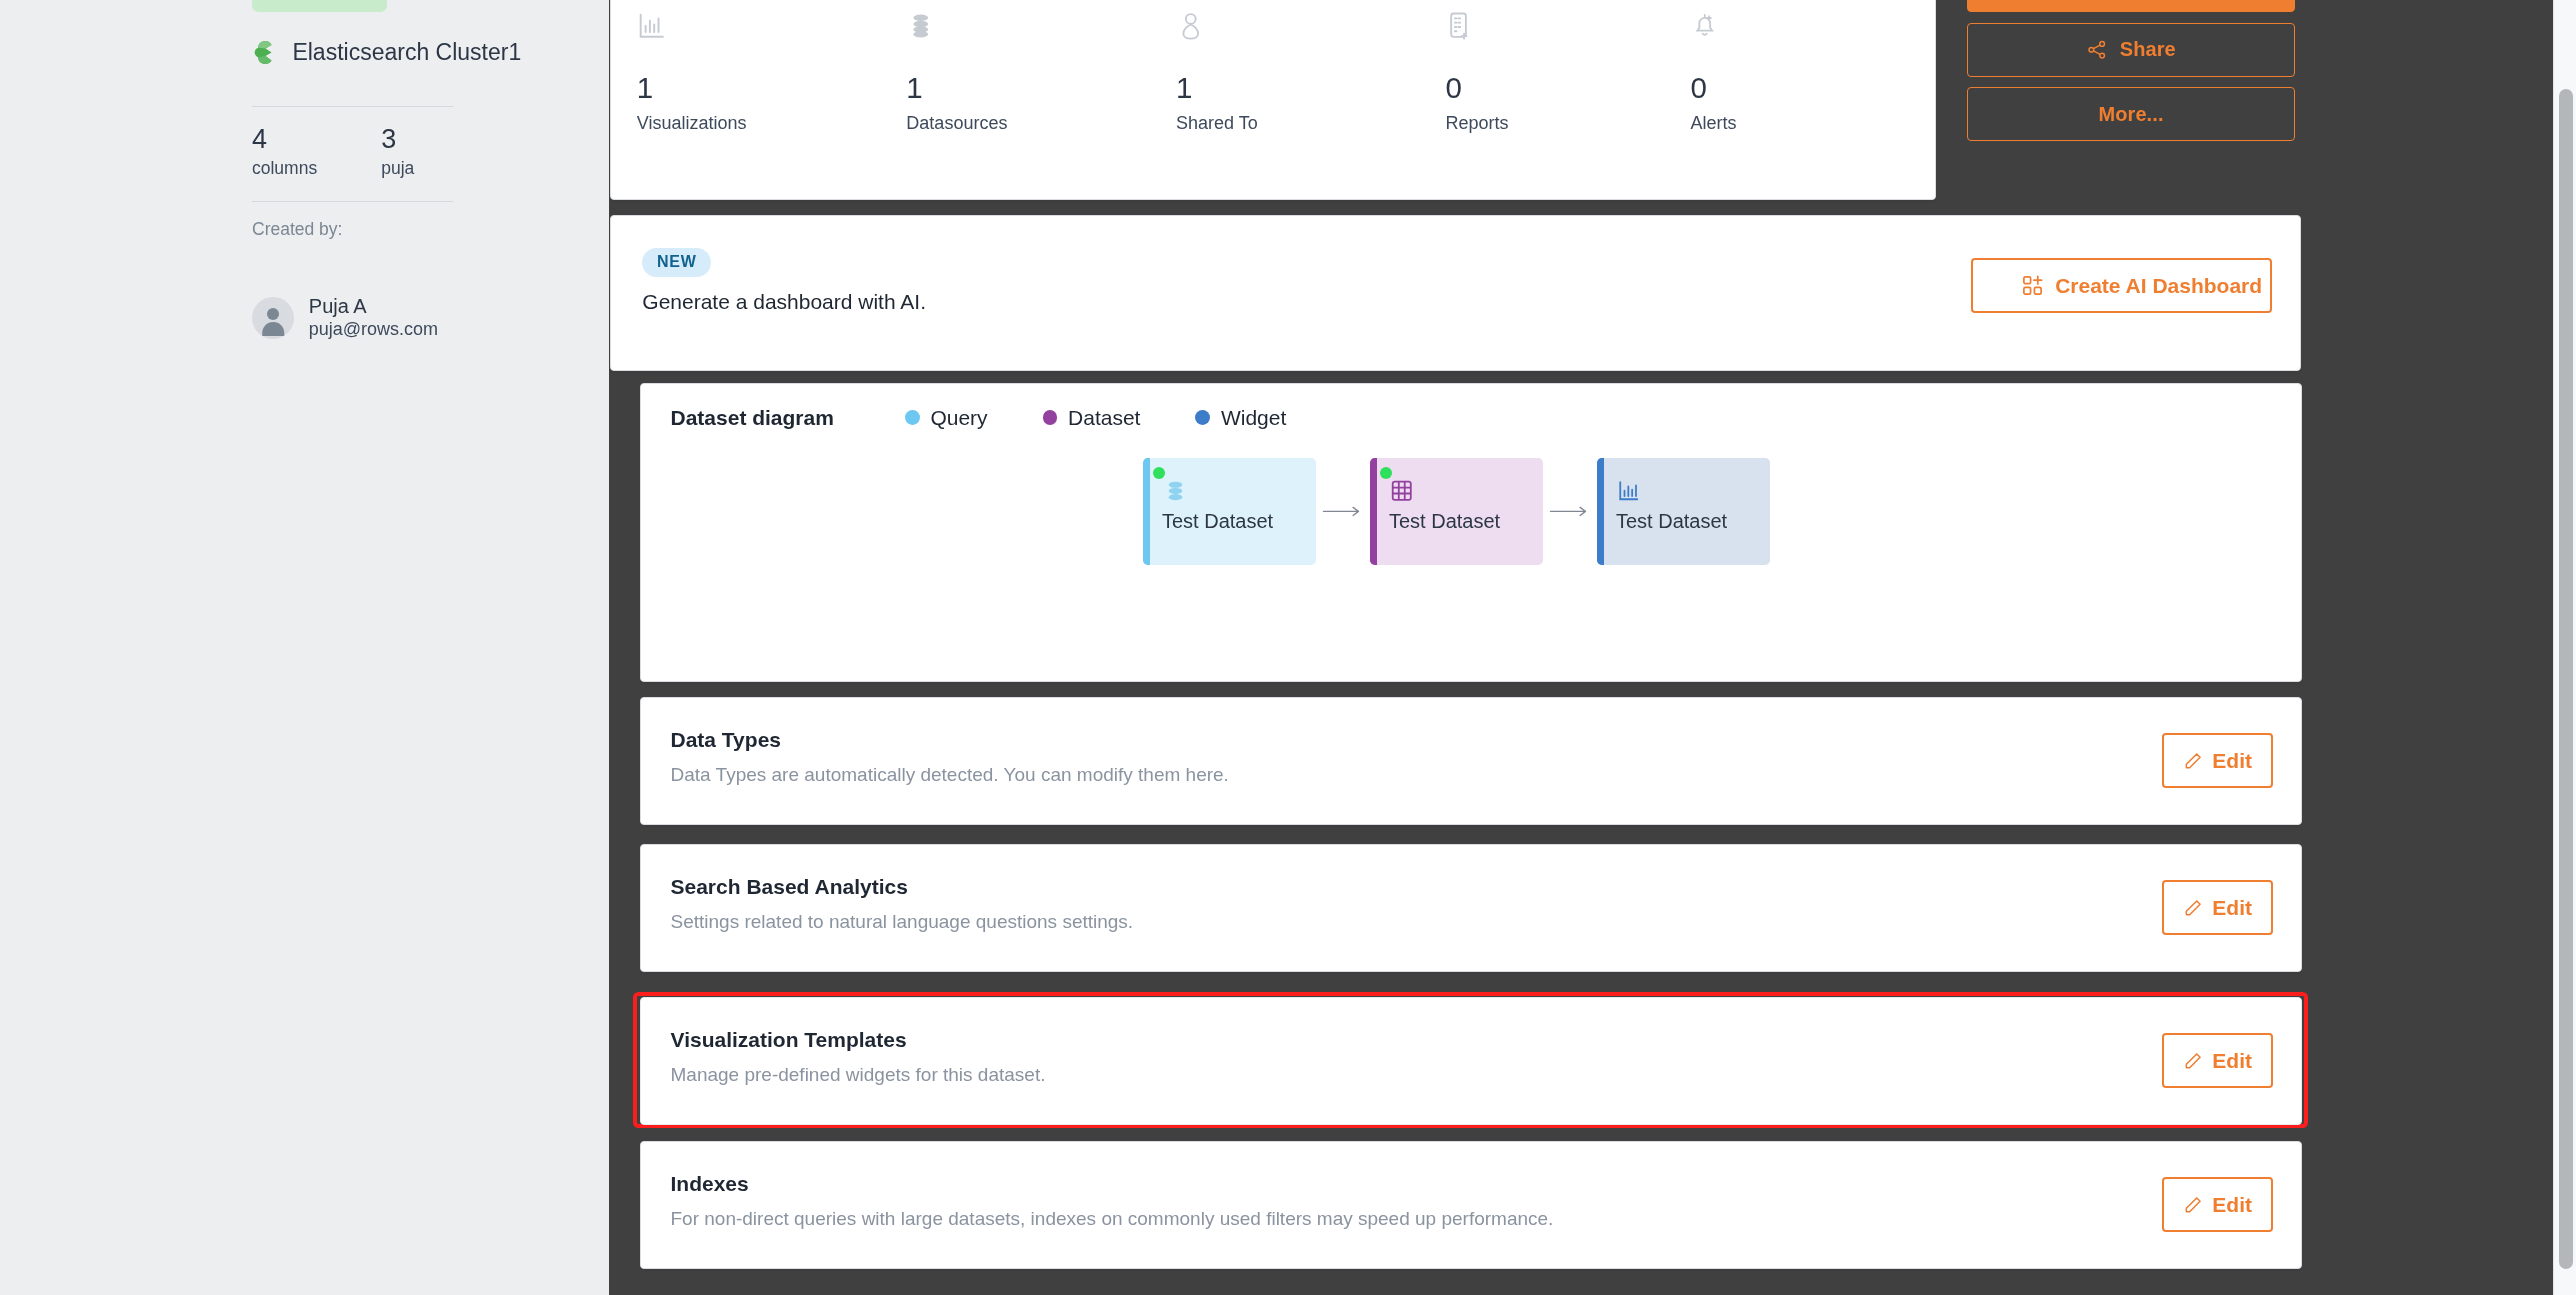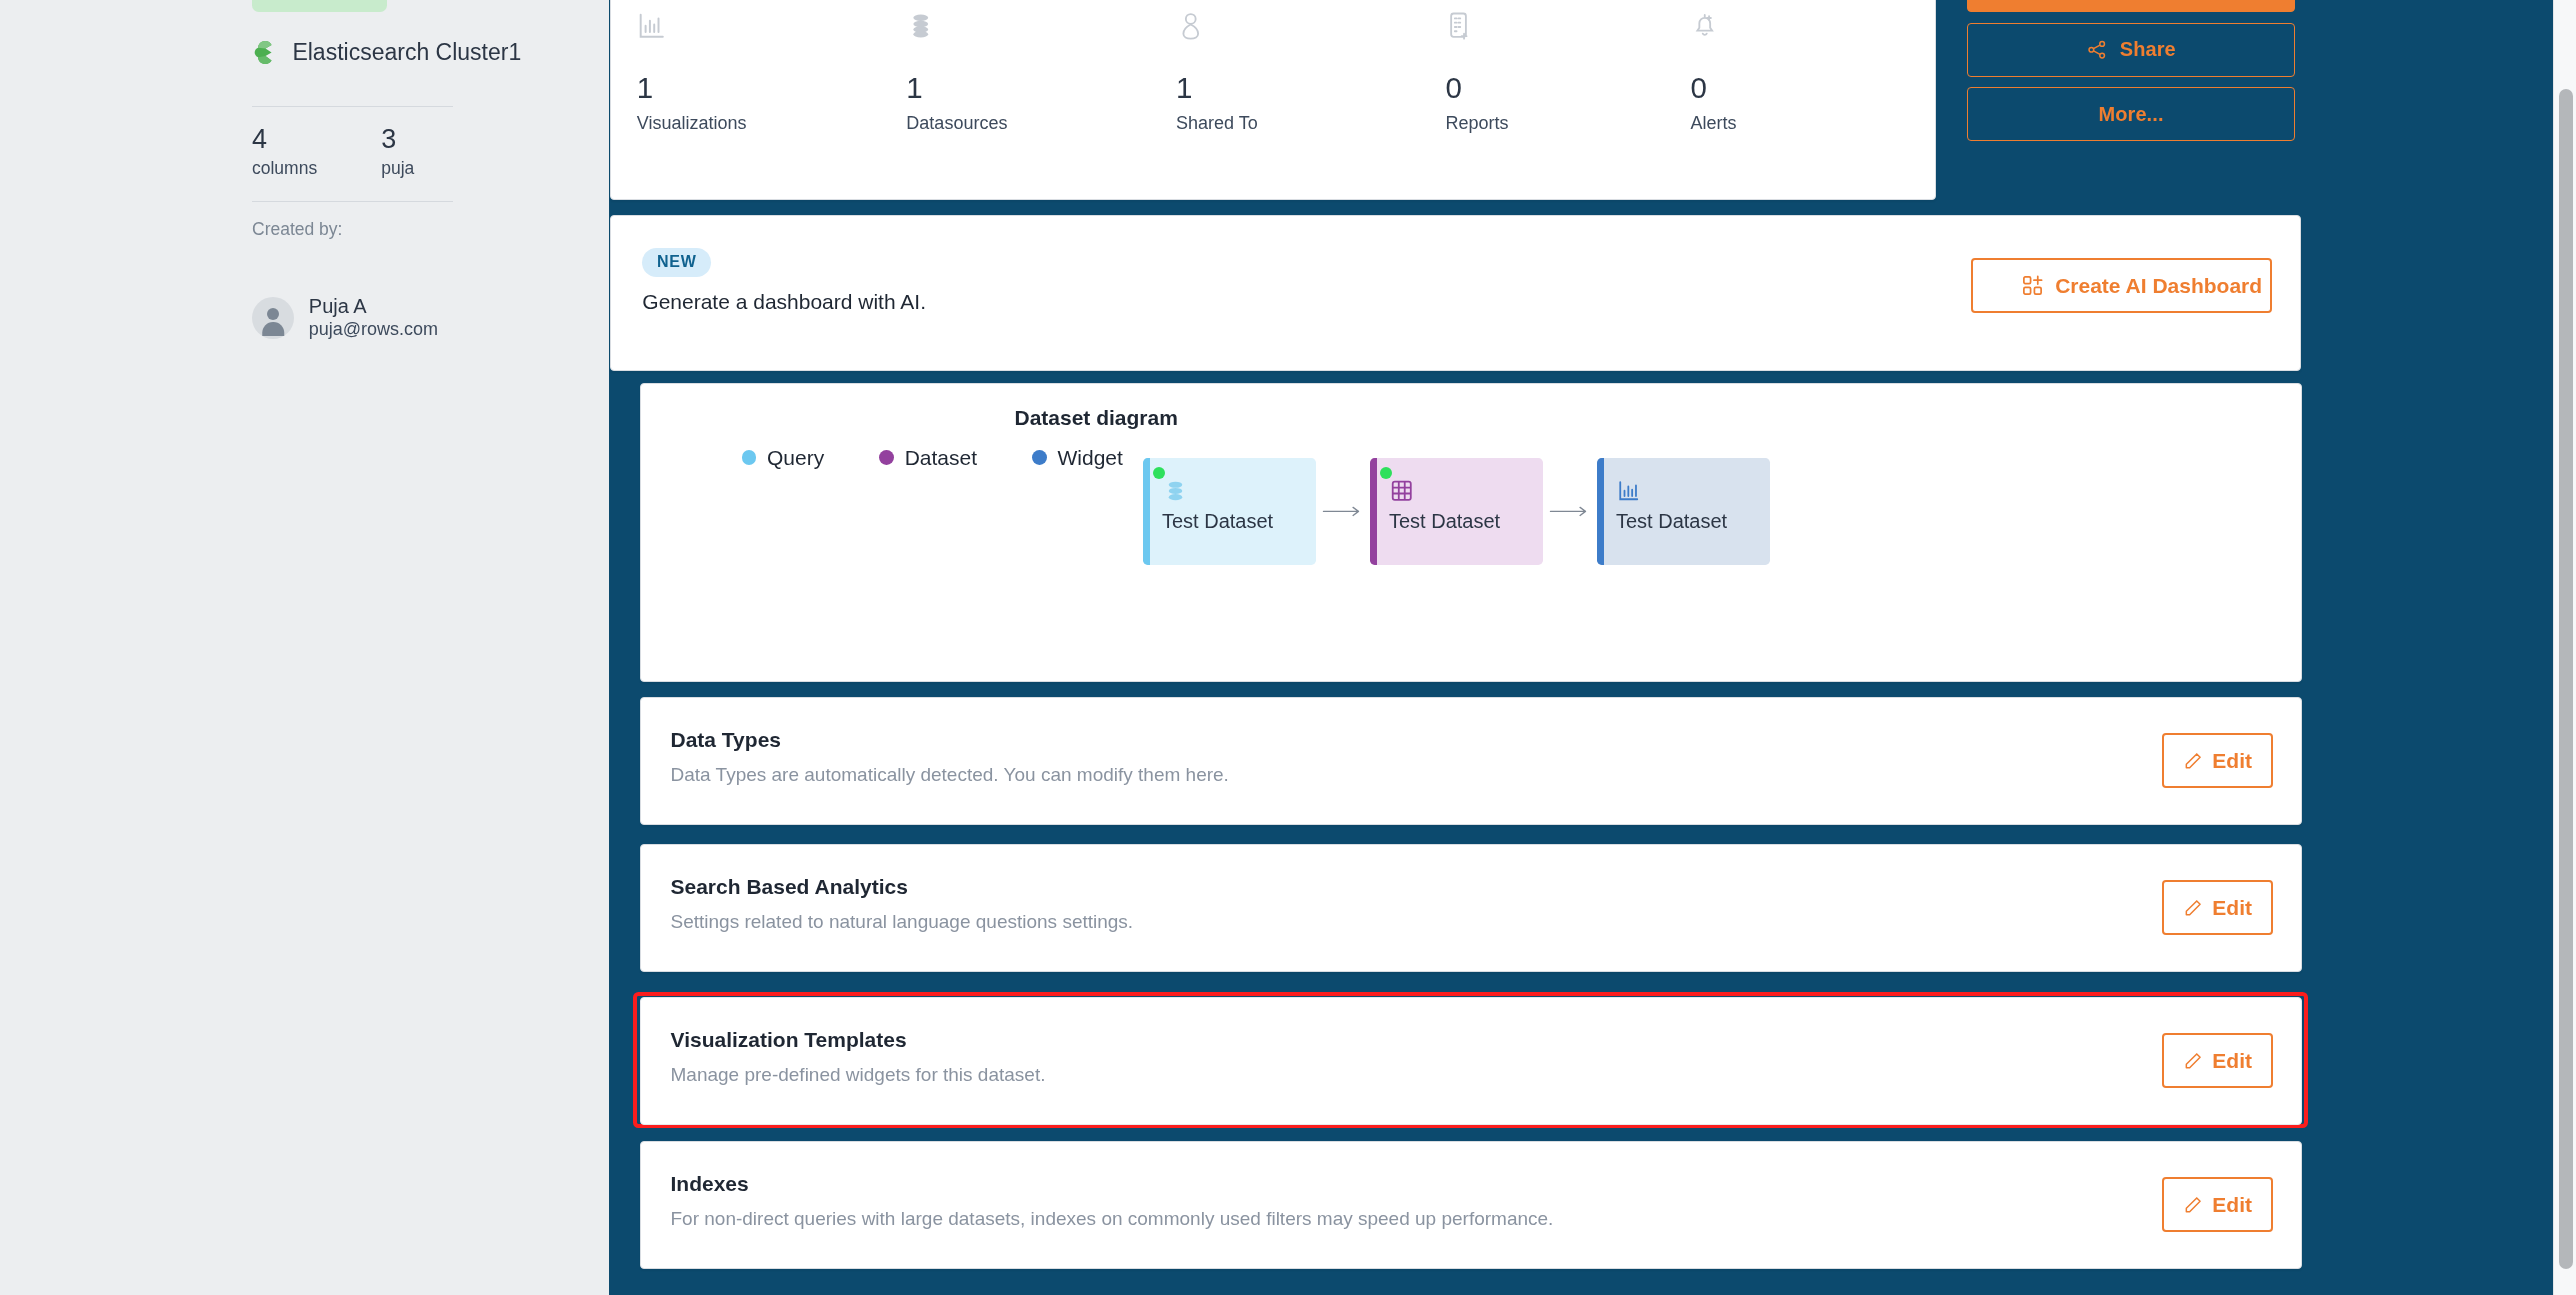--- a/index.html
+++ b/index.html
@@ -2,21 +2,21 @@
 <html style="font-size:10.7px"><head>
 <meta charset="utf-8">
 <style>
   * { box-sizing: border-box; margin: 0; padding: 0; }
   html, body {
     width: 2576px; height: 1295px;
     background: #eceef0;
     font-family: "Liberation Sans", sans-serif;
     overflow: hidden;
   }
-  .screen { position: relative; width: 2576px; height: 1295px; background: #0c4a6e; }
+  .screen { position: relative; width: 2576px; height: 1295px; background: #404040; }
 
   
   .sidebar {
     position: absolute; left: 0; top: 0; width: 609px; height: 1295px;
     background: #eceef0;
   }
   .status-badge {
     position: absolute; left: 252px; top: -25.5px;
     background: #c8ebcc; color: #18b721;
     font-size: 17.5px; font-weight: 700;
@@ -112,21 +112,21 @@
   .btn-ai {
     position: absolute; right: 28px; top: 42px;
     width: 301px; height: 55px; border-radius: 4px;
     border: 2px solid #ef7e30; background: #fff; color: #ef7e30;
     display: flex; align-items: center; justify-content: center; gap: 10.7px;
     font-size: 21px; font-weight: 700; cursor: pointer; padding-left: 40px;
   }
 
   
   .diagram-card { left: 31px; top: 383px; width: 1662px; height: 299px; }
-  .diagram-head { position: absolute; left: 29.5px; top: 21.5px; display: flex; align-items: flex-end; gap: 16px; flex-direction: column; }
+  .diagram-head { position: absolute; left: 29.5px; top: 21.5px; display: flex; align-items: flex-start; gap: 0; }
   .diagram-title { font-size: 21px; font-weight: 700; color: #1f2733; }
   .legend { display: flex; align-items: center; gap: 0; margin-left: 71px; }
   .legend-item { display: flex; align-items: center; gap: 10.7px; margin-right: 55px; font-size: 21px; color: #1f2733; }
   .dot { width: 14.8px; height: 14.8px; border-radius: 50%; flex: none; }
 
   .nodes { position: absolute; left: 502px; top: 74px; display: flex; align-items: center; }
   .node {
     width: 173px; height: 107px; border-radius: 4.7px;
     position: relative; overflow: hidden;
     display: flex; flex-direction: column; justify-content: center;

